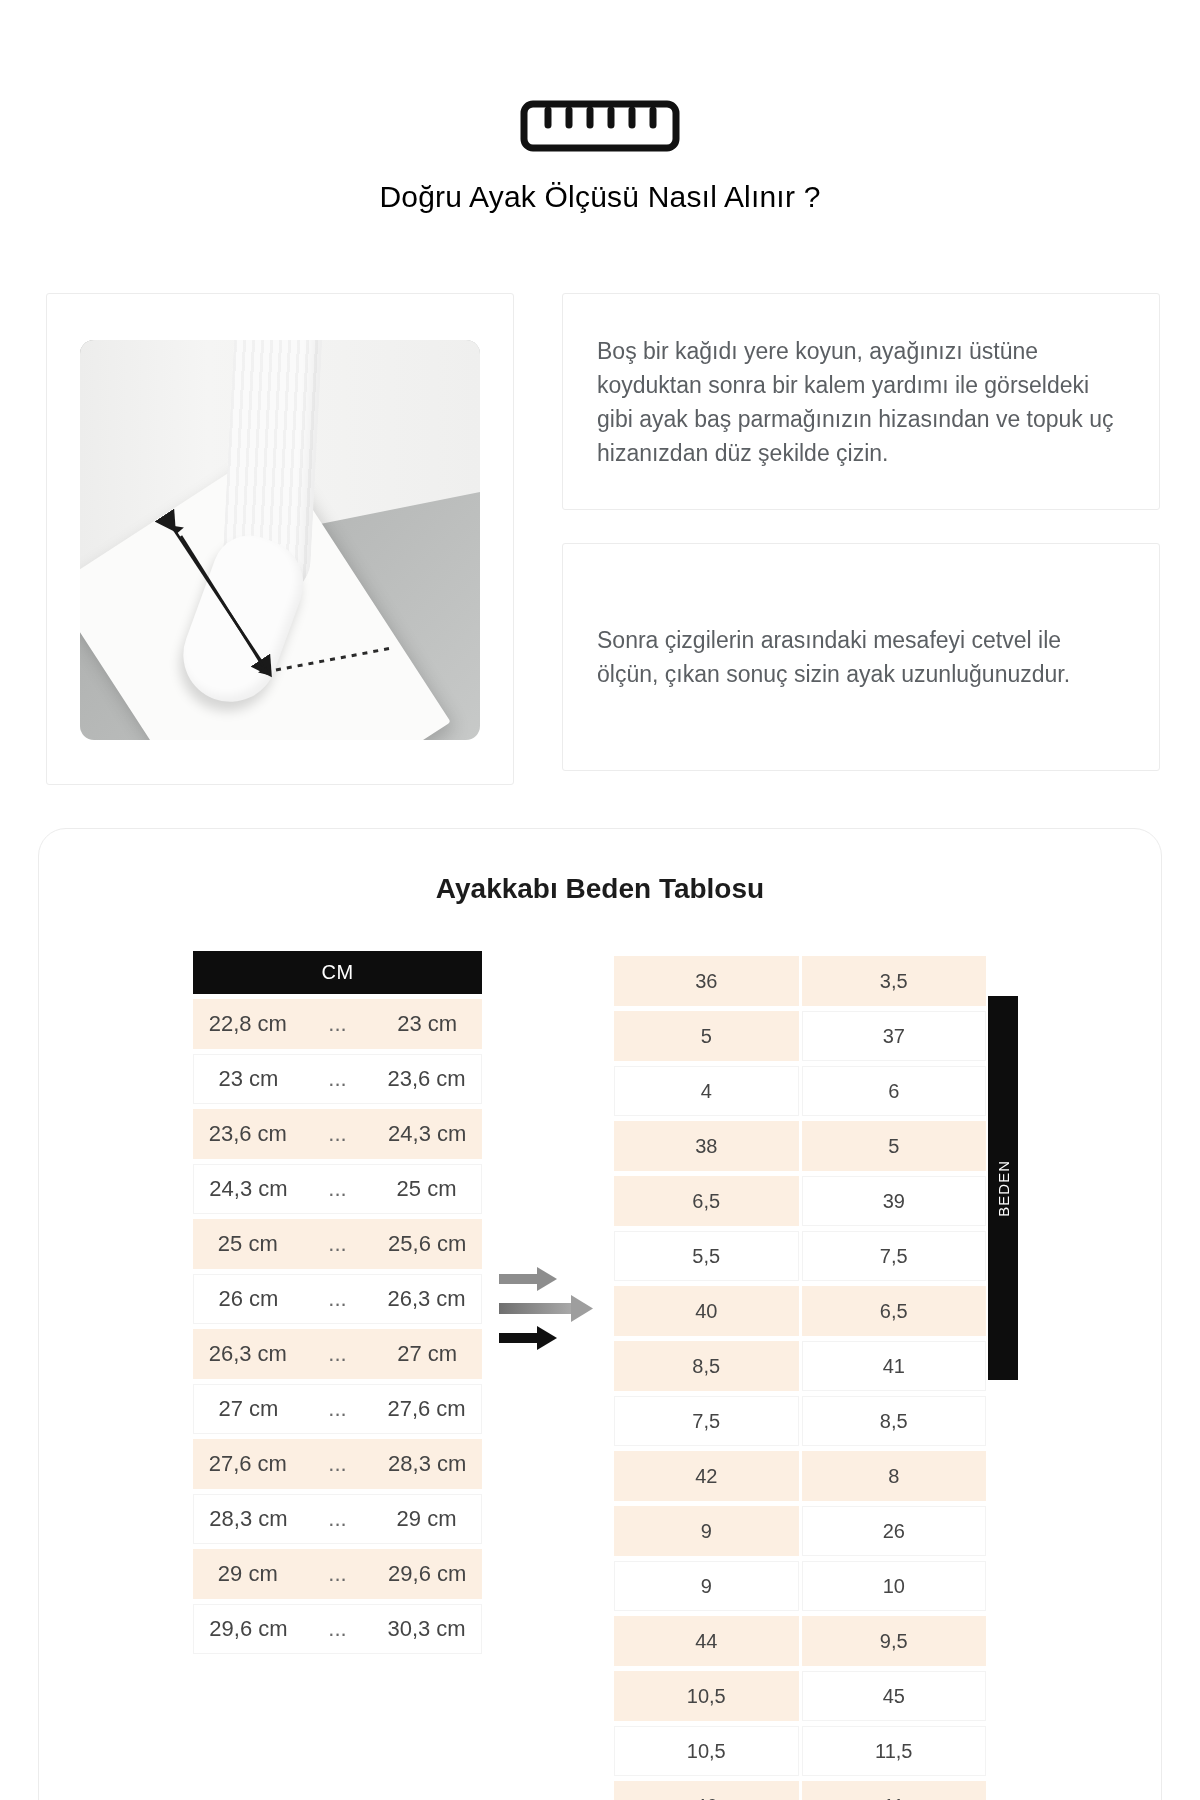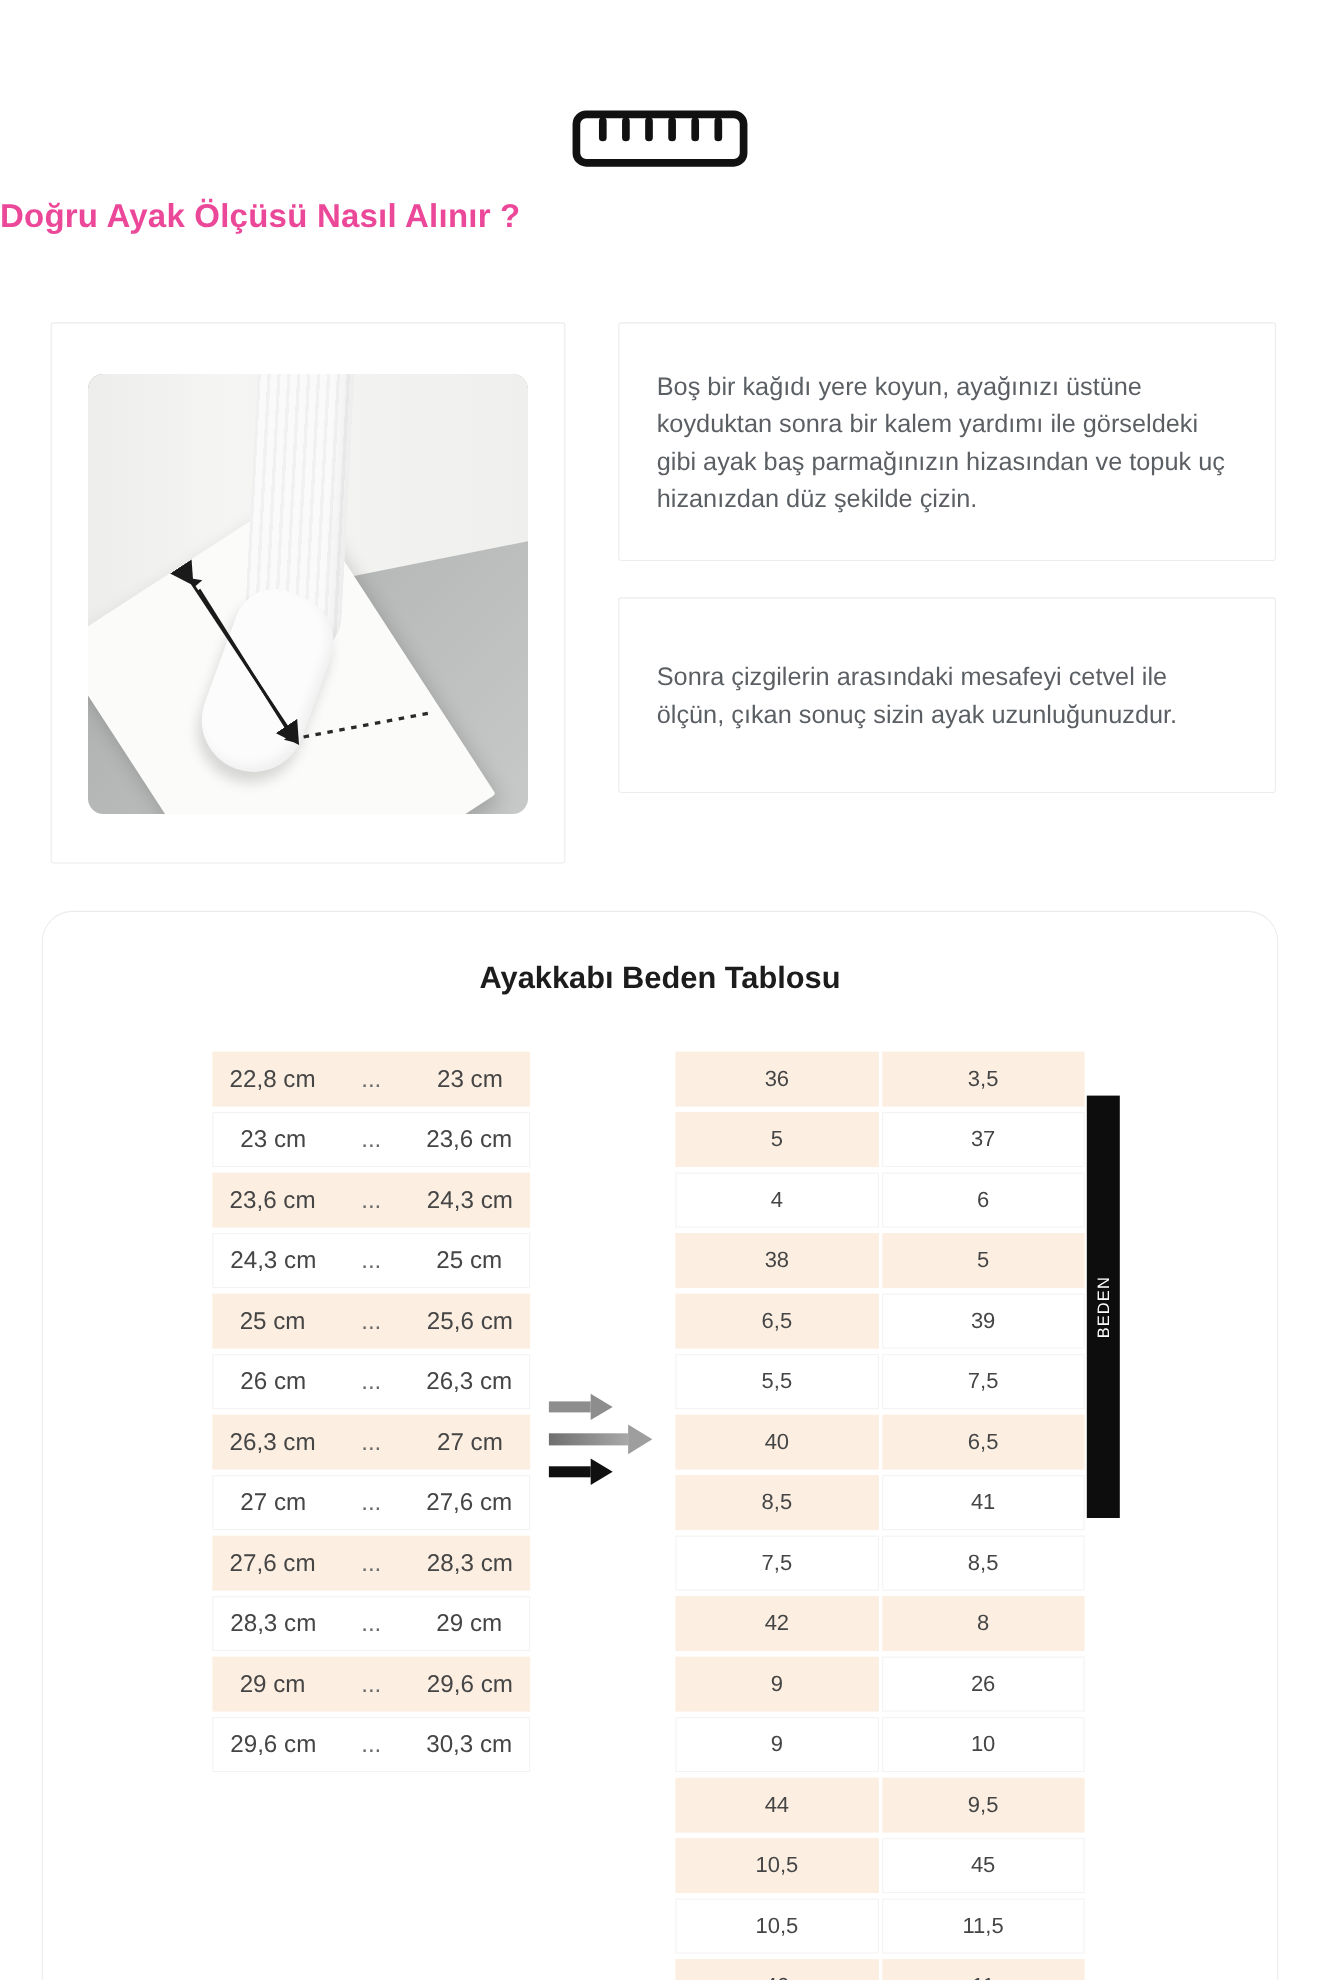--- a/index.html
+++ b/index.html
@@ -2,27 +2,27 @@
 <html><head>
 <meta charset="utf-8">
 <style>
   * { margin:0; padding:0; box-sizing:border-box; }
   html,body { width:1200px; height:1800px; background:#ffffff;
     font-family:"Liberation Sans", sans-serif; color:#202124; }
   body { position:relative; overflow:hidden; }
 
   
   .ruler-wrap { position:absolute; left:0; top:100px; width:100%; display:flex; justify-content:center; }
-  .page-title { position:absolute; left:0; top:180px; width:100%; text-align:left;
-    font-size:30px; font-weight:700; color:#ec4899; letter-spacing:.2px; }
+  .page-title { position:absolute; left:0; top:180px; width:100%; text-align:center;
+    font-size:30px; font-weight:400; color:#000000; letter-spacing:.2px; }
 
   .card { position:absolute; background:#fff; border:1px solid #ececec; border-radius:3px; }
   .photo-card  { left:46px;  top:293px; width:468px; height:492px; }
   .instr-card1 { left:562px; top:293px; width:598px; height:217px; display:flex; align-items:center; }
-  .instr-card2 { left:562px; top:543px; width:598px; height:178px; display:flex; align-items:center; }
+  .instr-card2 { left:562px; top:543px; width:598px; height:228px; display:flex; align-items:center; }
   .instr-text { padding:0 34px; font-size:23px; line-height:34px; color:#5b5f63; }
 
   
   .photo { position:absolute; left:33px; top:46px; width:400px; height:400px;
     border-radius:14px; overflow:hidden;
     background:linear-gradient(135deg,#9fa1a0 0%,#b4b6b5 45%,#c7c9c8 100%); }
   .wall { position:absolute; inset:0;
     background:linear-gradient(to right,#ededec 0%,#f5f5f4 32%,#efefee 100%);
     clip-path:polygon(0 0,100% 0,100% 38%,0 58%); }
   .paper { position:absolute; left:40px; top:150px; width:262px; height:330px;
@@ -114,20 +114,23 @@
   <div class="instr-text">Boş bir kağıdı yere koyun, ayağınızı üstüne koyduktan sonra bir kalem yardımı ile görseldeki gibi ayak baş parmağınızın hizasından ve topuk uç hizanızdan düz şekilde çizin.</div>
 </div>
 <div class="card instr-card2">
   <div class="instr-text">Sonra çizgilerin arasındaki mesafeyi cetvel ile ölçün, çıkan sonuç sizin ayak uzunluğunuzdur.</div>
 </div>
 
 <div class="card size-card">
   <div class="size-title">Ayakkabı Beden Tablosu</div>
 
   <div class="cm-table">
+    <div class="tbl-header">
+      <span>CM</span>
+    </div>
     <div>
         <div class="cm-row row-a">
           <span>22,8 cm</span>
           <span>...</span>
           <span>23 cm</span>
         </div>
         <div class="cm-row row-b">
           <span>23 cm</span>
           <span>...</span>
           <span>23,6 cm</span>

